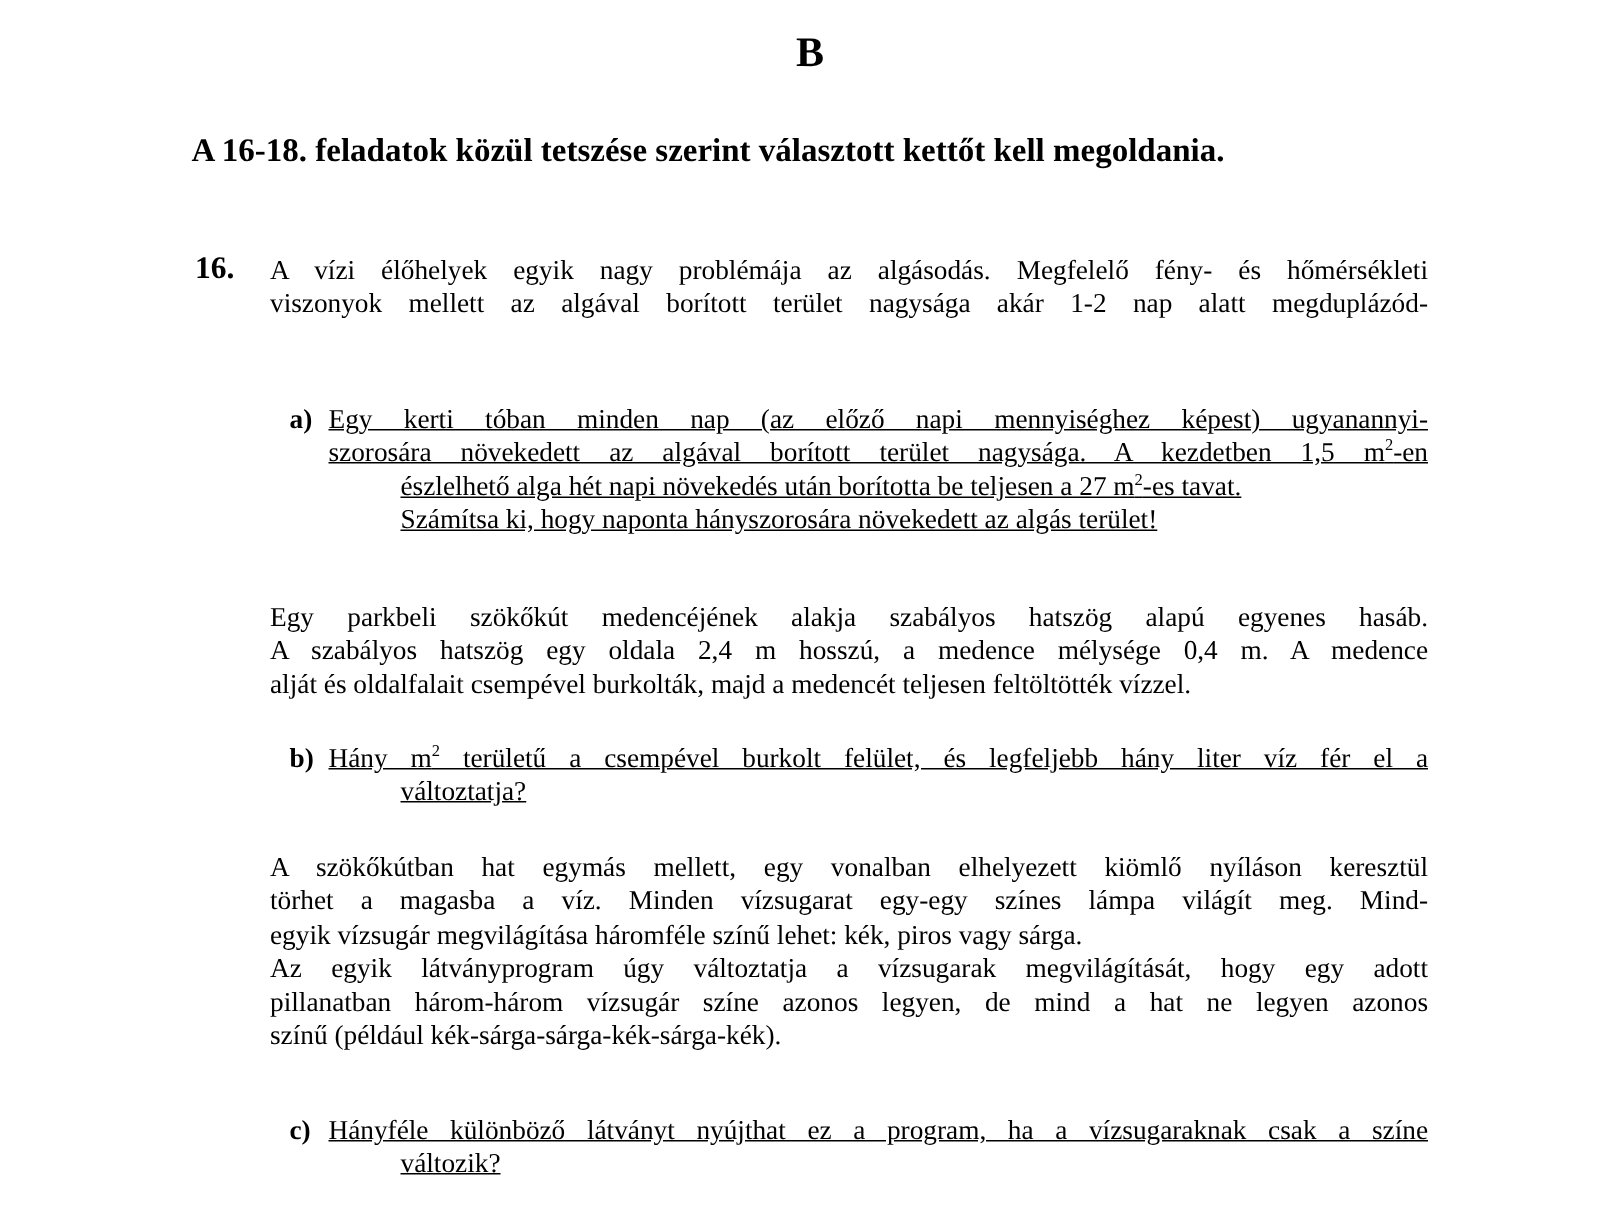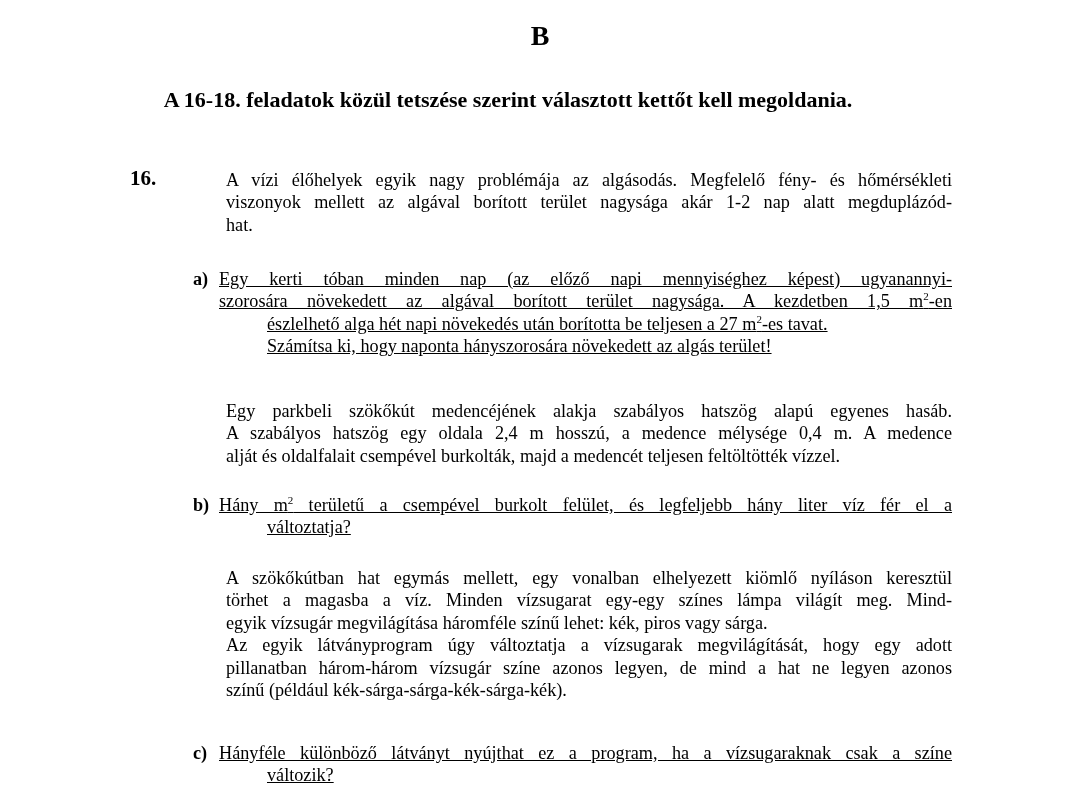--- a/index.html
+++ b/index.html
@@ -8,32 +8,32 @@
     font-family: "Liberation Serif", "DejaVu Serif", serif;
     color: #000000;
   }
   .page { position: absolute; left: 0; top: 0; width: 1080px; height: 806px; }
   .section-letter {
     position: absolute; top: 18px; left: 0; width: 1080px; text-align: center;
     font-weight: bold; font-size: 28px; line-height: 36px;
   }
   .instructions {
     position: absolute; top: 86px; left: 0; width: 944px; text-align: center;
-    font-weight: bold; font-size: 22px; line-height: 27px; margin-left: 36px;
+    font-weight: bold; font-size: 22px; line-height: 27px;
   }
   .instructions div { white-space: nowrap; }
   .problem-number {
     position: absolute; left: 130px; top: 166px;
     font-weight: bold; font-size: 21px; line-height: 24px;
   }
   .para {
     position: absolute; left: 180px; width: 772px;
     font-size: 18.2px; line-height: 22.4px; text-align: justify;
   }
-  .para .ln { display: block; text-align: justify; text-align-last: justify; white-space: nowrap; margin-left: 46px; }
+  .para .ln { display: block; text-align: justify; text-align-last: justify; white-space: nowrap; }
   .para .ln.last { text-align-last: left; }
   .sub {
     position: absolute; left: 193px; width: 759px;
     font-size: 18.2px; line-height: 22.4px;
   }
   .sub .label { font-weight: bold; position: absolute; left: 0; top: 0; }
   .sub .body { margin-left: 26px; }
   .sub .ln { display: block; text-align: justify; text-align-last: justify; white-space: nowrap; text-decoration: underline; }
   .sub .ln.last { text-align-last: left; margin-left: 48px; }
   sup { font-size: 11px; line-height: 0; vertical-align: 7px; }
@@ -47,21 +47,20 @@
 
   <div class="instructions">
     <div>A 16-18. feladatok közül tetszése szerint választott kettőt kell megoldania.</div>
   </div>
 
   <div class="problem-number">16.</div>
 
   <div class="para" style="top:169px;">
     <span class="ln">A vízi élőhelyek egyik nagy problémája az algásodás. Megfelelő fény- és hőmérsékleti</span>
     <span class="ln">viszonyok mellett az algával borított terület nagysága akár 1-2 nap alatt megduplázód-</span>
-    <span class="ln last">hat.</span>
   </div>
 
   <div class="sub" style="top:268px;">
     <span class="label">a)</span>
     <div class="body">
       <span class="ln">Egy kerti tóban minden nap (az előző napi mennyiséghez képest) ugyanannyi-</span>
       <span class="ln"><span>szorosára növekedett az algával borított terület nagysága. A kezdetben 1,5 m</span><sup>2</sup><span>-en</span></span>
       <span class="ln last"><span>észlelhető alga hét napi növekedés után borította be teljesen a 27 m</span><sup>2</sup><span>-es tavat.</span></span>
       <span class="ln last">Számítsa ki, hogy naponta hányszorosára növekedett az algás terület!</span>
     </div>

